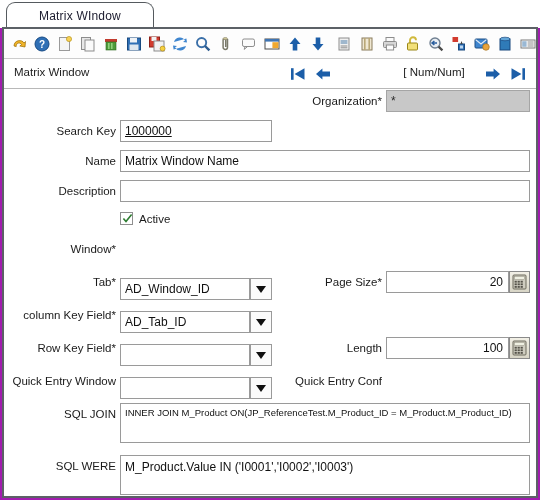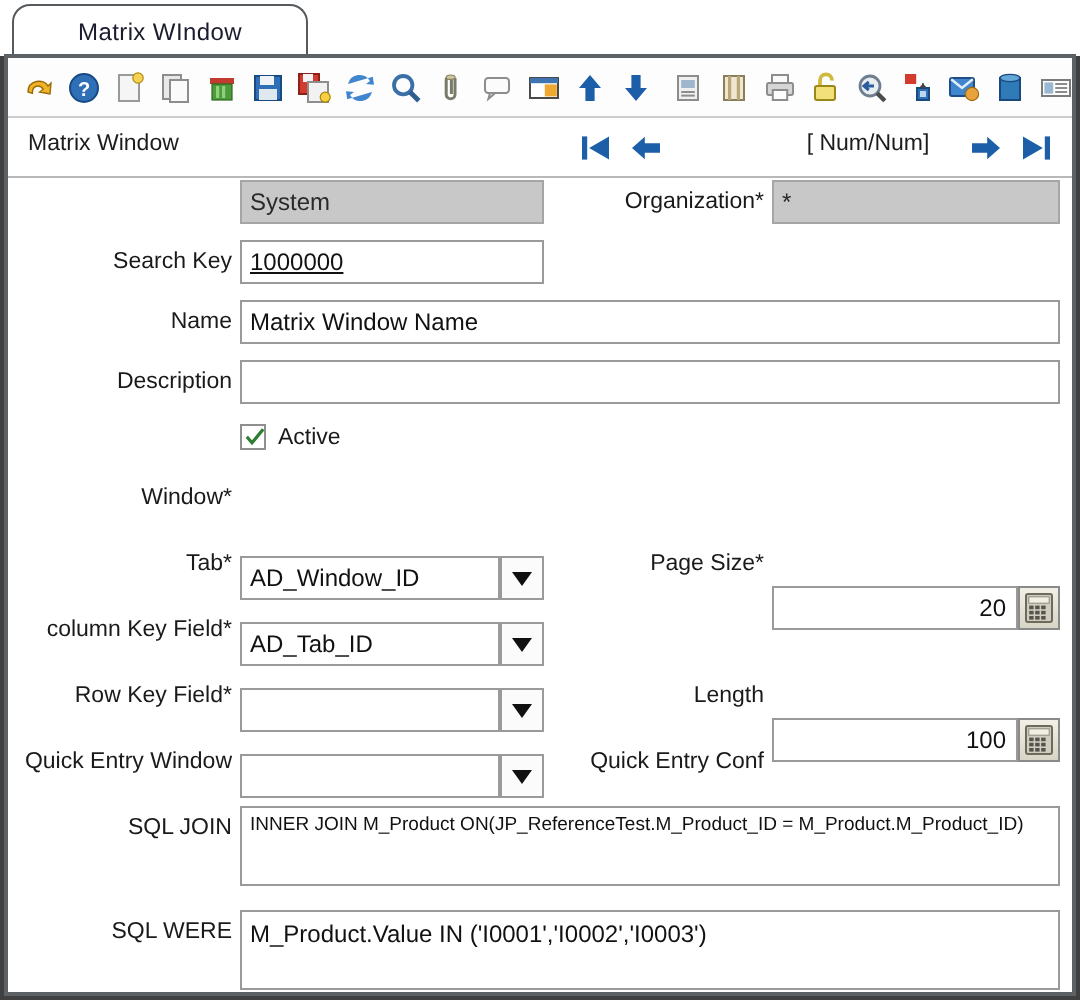--- a/index.html
+++ b/index.html
@@ -5,21 +5,21 @@
   html, body {
     margin: 0; padding: 0;
     width: 540px; height: 500px;
     background: #ffffff;
     font-family: "Liberation Sans", sans-serif;
     overflow: hidden;
   }
   #app {
     position: relative;
     width: 540px; height: 500px;
-    background: #404040;
+    background: #a21caf;
     box-sizing: border-box;
   }
 
   
   .tabstrip {
     position: absolute; left: 0; top: 0;
     width: 540px; height: 28px;
     background: #ffffff;
   }
   .tab {
@@ -143,21 +143,21 @@
     display: flex; align-items: center; justify-content: center;
   }
   .caret {
     width: 0; height: 0;
     border-left: 5px solid transparent;
     border-right: 5px solid transparent;
     border-top: 7px solid #101010;
   }
 
   
-  .numwrap { position: absolute; height: 22px; margin-top: 22px; }
+  .numwrap { position: absolute; height: 22px; }
   .numwrap .nbox {
     position: absolute; left: 0; top: 0; right: 21px; height: 22px;
     border: 1px solid #9a9a9a; background: #fff;
     box-sizing: border-box;
     font-size: 12px; color: #111; line-height: 20px;
     padding: 0 5px; text-align: right;
   }
   .numwrap .nbtn {
     position: absolute; right: 0; top: 0; width: 21px; height: 22px;
     border: 1px solid #8a8a8a;
@@ -381,21 +381,20 @@
         <svg width="18" height="18" viewBox="0 0 18 18">
             <path d="M2.5 3.2 L2.5 14.8 L12.4 9 Z" fill="#1c5ea8"></path>
             <rect x="13.4" y="3.2" width="2.6" height="11.6" fill="#1c5ea8"></rect>
           </svg>
       </span>
     </div>
 
     <div class="form">
 
       <div class="row" style="top:0px;">
-        <div class="fld disabled" style="left:116px; top:0; width:152px;">System</div>
 
         <span class="lbl" style="left:288px; top:0; width:90px;">Organization*</span>
         <div class="fld disabled" style="left:382px; top:0; width:144px;">*</div>
       </div>
 
       <div class="row" style="top:30px;">
         <span class="lbl" style="left:14px; top:0; width:98px;">Search Key</span>
         <div class="fld" style="left:116px; top:0; width:152px;text-decoration:underline;">1000000</div>
       </div>
 

